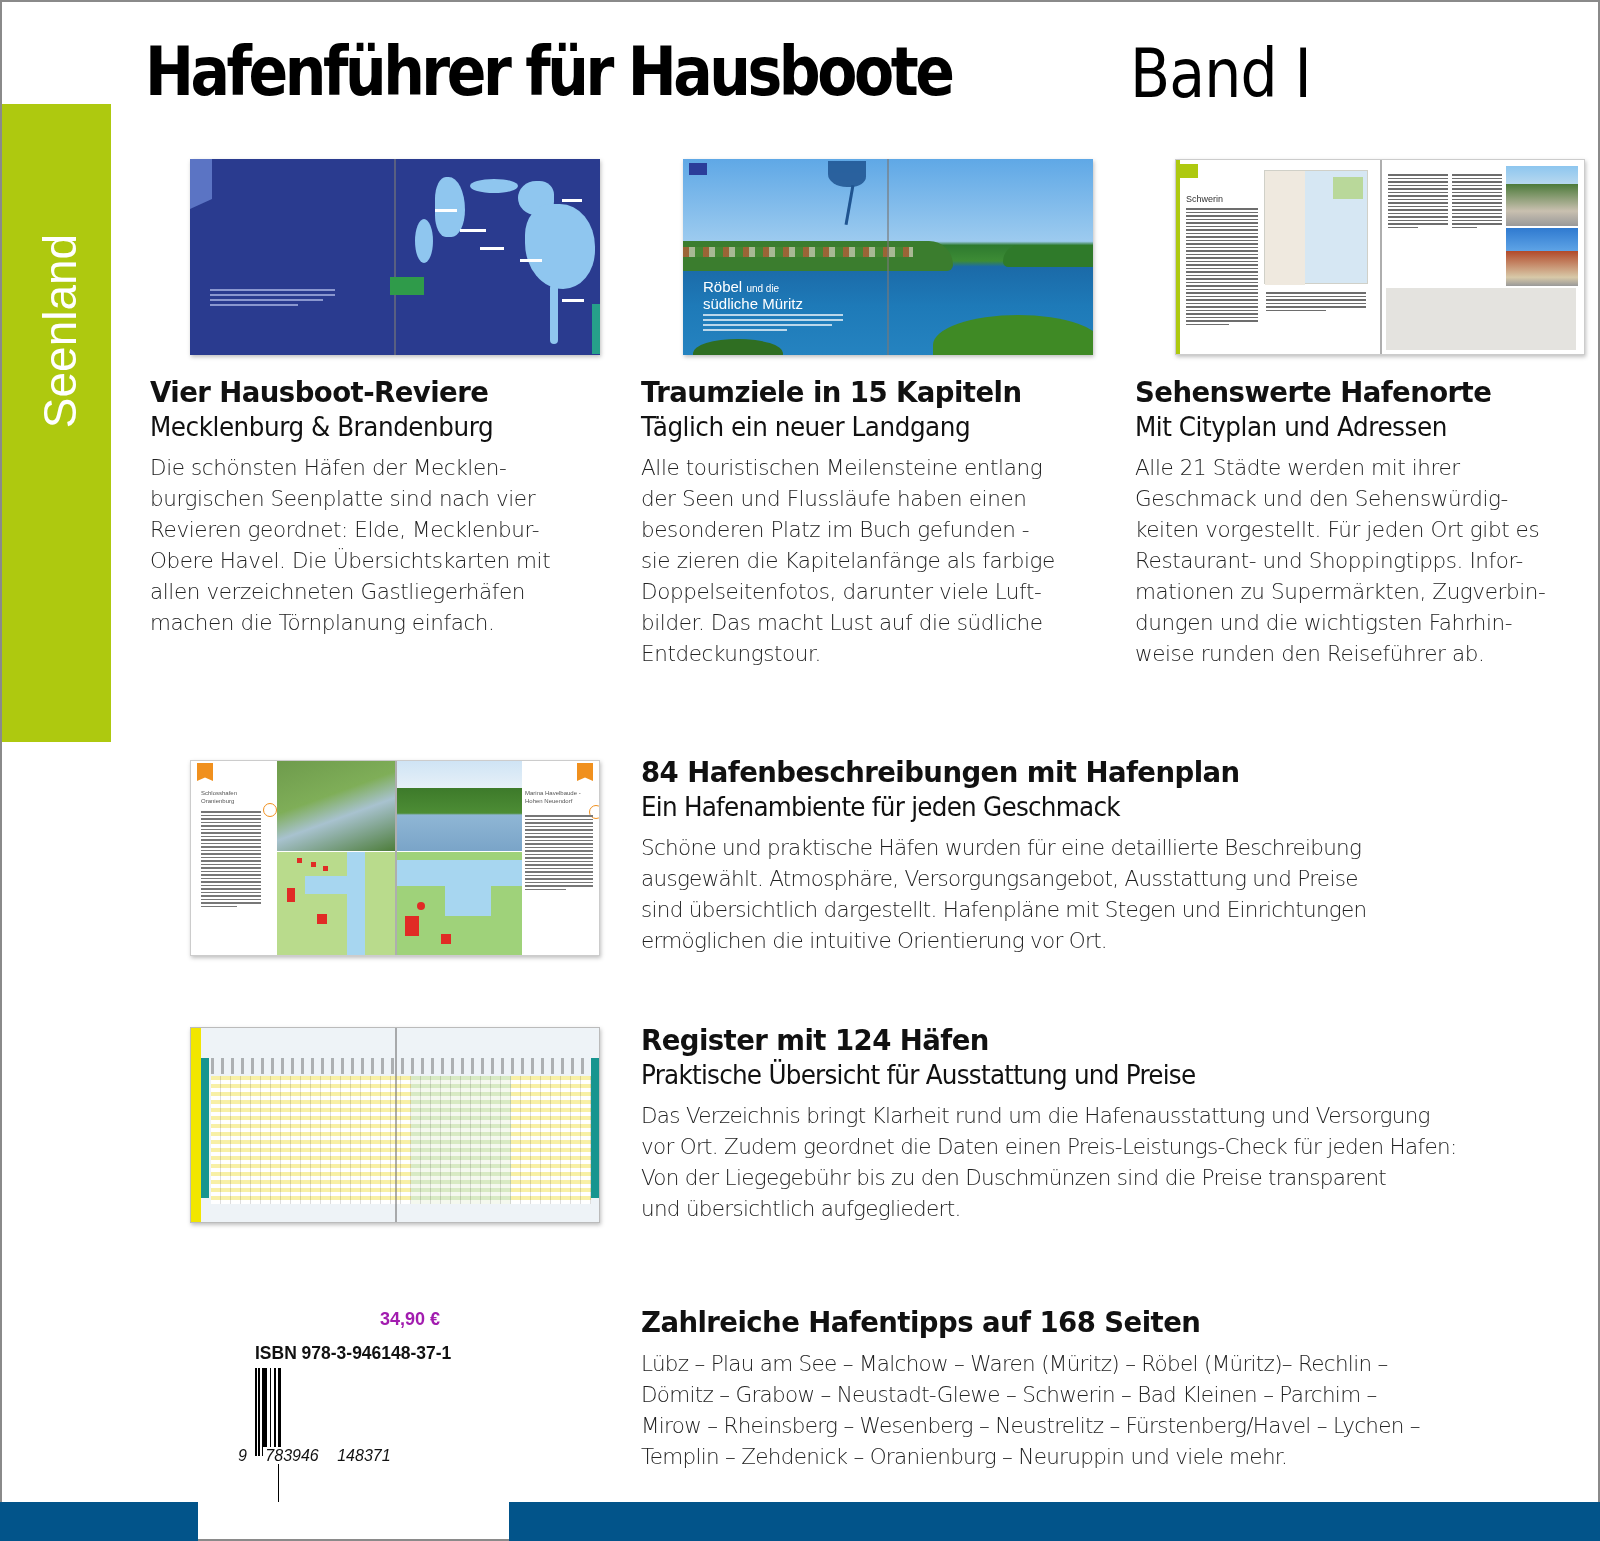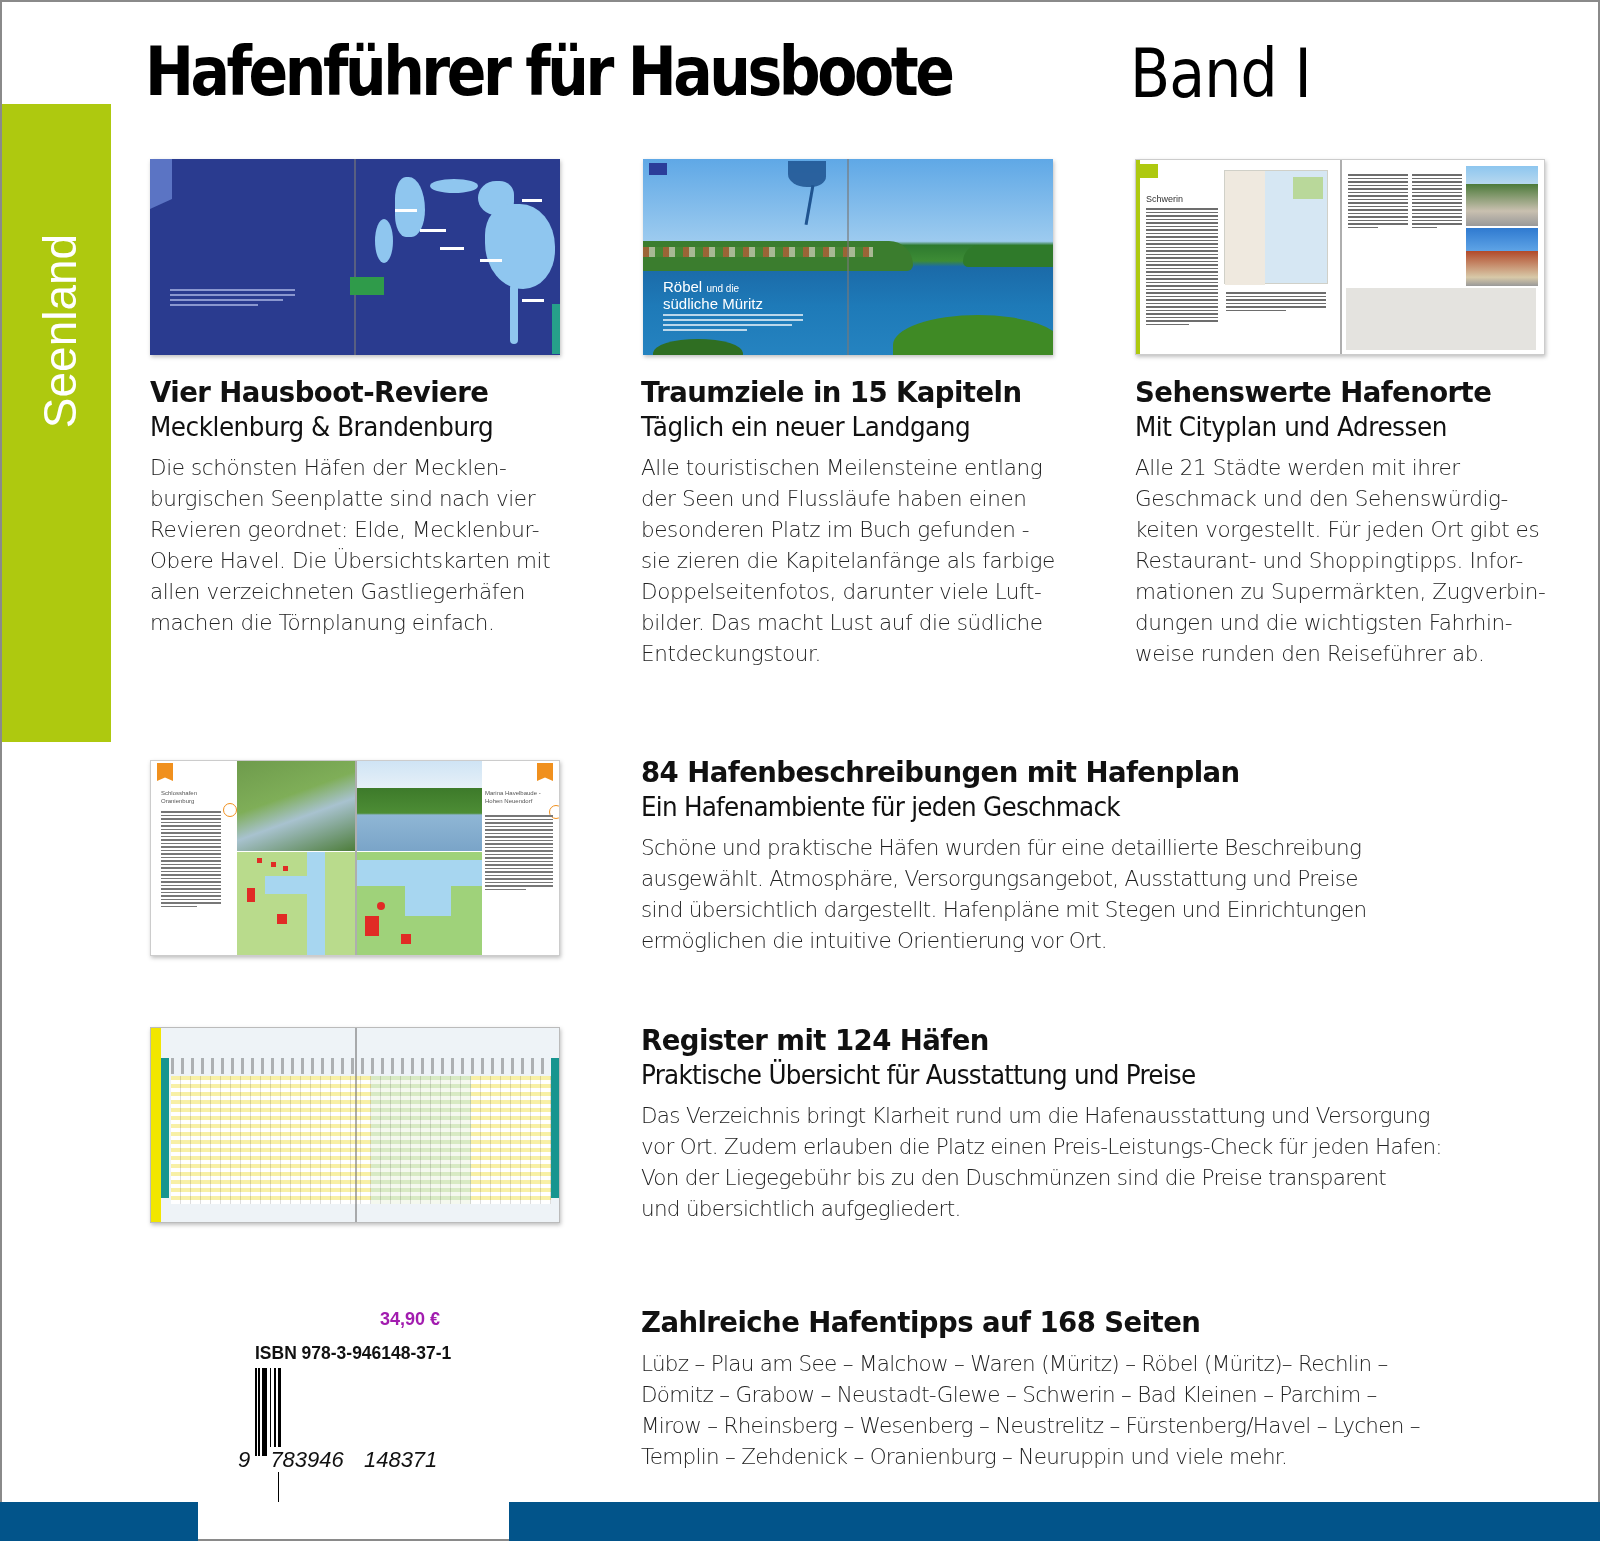--- a/index.html
+++ b/index.html
@@ -7,21 +7,21 @@
     body { position: relative; font-family: "Liberation Sans", "DejaVu Sans", sans-serif; color: #1a1a1a; }
     .frame { position: absolute; left: 0; top: 0; width: 1600px; height: 1541px; border: 2px solid #8a8a8a; border-bottom: none; pointer-events: none; }
 
     .title { position: absolute; left: 145px; top: 38px; white-space: nowrap; font-family: "DejaVu Sans", sans-serif; line-height: 1; }
     .title .main { font-weight: bold; font-size: 68px; letter-spacing: -4px; color: #000; transform: scaleX(0.86); transform-origin: left; display: inline-block; }
     .title .band { position: absolute; left: 985px; top: 2px; font-size: 68px; font-weight: normal; color: #000; transform: scaleX(0.86); transform-origin: left; display: inline-block; letter-spacing: -1px; }
 
     .side-tab { position: absolute; left: 2px; top: 104px; width: 109px; height: 638px; background: #aec90f; }
     .side-tab .label { position: absolute; left: 58px; top: 110px; transform: translate(-50%, 0) rotate(-90deg); transform-origin: center; font-family: "Liberation Sans", sans-serif; color: #fff; font-size: 46px; white-space: nowrap; width: 230px; text-align: center; top: 200px; }
 
-    .thumb { position: absolute; box-shadow: 1px 2px 4px rgba(0,0,0,0.25); overflow: hidden; }
+    .thumb { position: absolute; box-shadow: 1px 2px 4px rgba(0,0,0,0.25); overflow: hidden; margin-left: 40px; }
     .spine { position: absolute; top: 0; bottom: 0; width: 2px; background: rgba(120,120,120,0.6); }
 
     
     .t1 { left: 150px; top: 159px; width: 410px; height: 196px; background: #2a3b8f; }
     .t1 .spine { left: 204px; }
     .t1 .flag { position: absolute; left: 0; top: 0; width: 22px; height: 50px; background: #5b74c4; clip-path: polygon(0 0,100% 0,100% 80%,0 100%); }
     .t1 .ch { position: absolute; left: 28px; top: 7px; font-size: 4px; color: #c9d1f0; }
     .t1 .big { position: absolute; left: 20px; top: 68px; color: #fff; font-weight: bold; font-size: 17px; line-height: 19px; font-family: "DejaVu Sans", sans-serif; letter-spacing: -0.3px; }
     .t1 .big small { font-size: 11px; }
     .t1 .lines { position: absolute; left: 20px; top: 130px; width: 125px; }
@@ -103,21 +103,21 @@
     .f6 { left: 641px; top: 1304px; width: 900px; }
     .f4 p, .f5 p, .f6 p { letter-spacing: -0.7px; }
     .f4 h3, .f5 h3 { letter-spacing: -0.8px; }
 
     
     .price { position: absolute; left: 380px; top: 1309px; font-family: "Liberation Sans", sans-serif; font-weight: bold; font-size: 18px; color: #a21caf; white-space: nowrap; }
     .isbn { position: absolute; left: 255px; top: 1342px; font-family: "Liberation Sans", sans-serif; font-weight: bold; font-size: 19px; color: #111; white-space: nowrap; transform: scaleX(0.92); transform-origin: left; }
     .barcode { position: absolute; left: 255px; top: 1368px; width: 207px; height: 88px; display: flex; align-items: stretch; }
     .barcode i { display: block; height: 100%; background: #000; }
     .barcode b { display: block; height: 100%; }
-    .bcnum { position: absolute; left: 236px; top: 1447px; font-family: "Liberation Sans", sans-serif; font-size: 22px; color: #111; white-space: nowrap; background: transparent; text-align: right; }
+    .bcnum { position: absolute; left: 236px; top: 1447px; font-family: "Liberation Sans", sans-serif; font-size: 16px; color: #111; white-space: nowrap; background: transparent; text-align: right; }
     .bcnum span { background: #fff; padding: 0 2px; }
 
     
     .bottom-bar { position: absolute; left: 0; top: 1502px; width: 1600px; height: 39px; background: #02548a; }
     .bottom-gap { position: absolute; left: 198px; top: 1502px; width: 311px; height: 39px; background: #ffffff; border-bottom: 2px solid #8a8a8a; }
   </style>
 </head>
 <body>
 
 
@@ -430,21 +430,21 @@
       <span>ermöglichen die intuitive Orientierung vor Ort.</span>
   </p>
 </div>
 
 
 <div class="feat f5">
   <h2>Register mit 124 Häfen</h2>
   <h3>Praktische Übersicht für Ausstattung und Preise</h3>
   <p>
     <span>Das Verzeichnis bringt Klarheit rund um die Hafenausstattung und Versorgung</span>
-      <span>vor Ort. Zudem erlauben die Platz einen Preis-Leistungs-Check für jeden Hafen:</span>
+      <span>vor Ort. Zudem geordnet die Daten einen Preis-Leistungs-Check für jeden Hafen:</span>
       <span>Von der Liegegebühr bis zu den Duschmünzen sind die Preise transparent</span>
       <span>und übersichtlich aufgegliedert.</span>
   </p>
 </div>
 
 
 <div class="feat f6">
   <h2>Zahlreiche Hafentipps auf 168 Seiten</h2>
   <p>
     <span>Lübz – Plau am See – Malchow – Waren (Müritz) – Röbel (Müritz)– Rechlin –</span>

